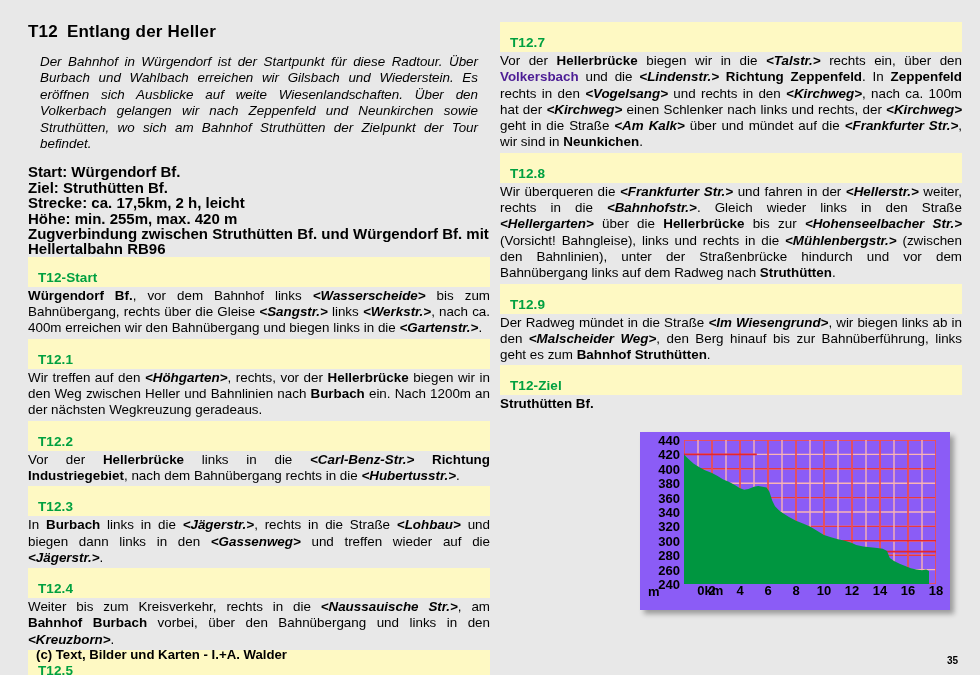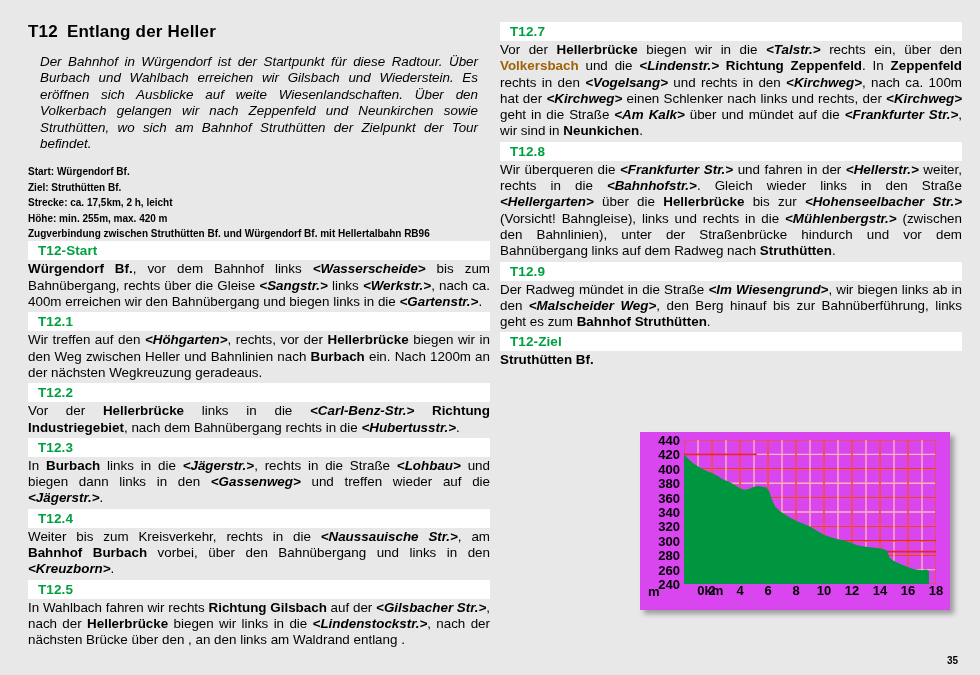--- a/index.html
+++ b/index.html
@@ -25,26 +25,26 @@
   .col {
     position: absolute;
     top: 22px;
     width: 462px;
   }
   .col-left  { left: 28px; }
   .col-right { left: 500px; }
 
   
   .sec-bar {
-    background: #ffffff;
+    background: #fef9c3;
     color: #00a040;
     font-weight: bold;
     font-size: 13.5px;
     line-height: 17px;
-    padding: 1px 0 1px 10px;
+    padding: 12px 0 1px 10px;
     margin: 0;
     letter-spacing: 0.1px;
   }
   .sec-body {
     font-size: 13.4px;
     line-height: 16.3px;
     text-align: justify;
     margin: 0;
     padding: 1px 0 2px 0;
     hyphens: manual;
@@ -61,36 +61,36 @@
   .doc-title .t-num { margin-right: 9px; }
 
   .intro {
     font-size: 13.4px;
     line-height: 16.4px;
     text-align: justify;
     margin: 12px;
     font-style: italic;
   }
   .facts {
-    font-size: 10px;
+    font-size: 15px;
     line-height: 15.4px;
     margin: 0;
     font-weight: bold;
   }
   .facts .line { white-space: nowrap; }
   .facts .wide { white-space: normal; }
 
   
   b, .b { font-weight: bold; }
   .street {
     font-weight: bold;
     font-style: italic;
   }
   .water {
-    color: #a16207;
+    color: #4c1d95;
     font-weight: bold;
   }
 
   
   .footer {
     position: absolute;
     left: 36px;
     bottom: 13px;
     font-size: 13.2px;
     font-weight: bold;
@@ -103,21 +103,21 @@
     font-weight: bold;
   }
 
   
   .chart-wrap {
     position: absolute;
     left: 640px;
     top: 432px;
     width: 310px;
     height: 178px;
-    background: #d946ef;
+    background: #8b5cf6;
     box-shadow: 4px 4px 5px rgba(0,0,0,0.33);
   }
   .chart-inner {
     position: relative;
     width: 100%;
     height: 100%;
   }
   .y-labels {
     position: absolute;
     left: 4px;
@@ -298,15 +298,16 @@
           <div style="left: 112px;">8</div>
           <div style="left: 140px;">10</div>
           <div style="left: 168px;">12</div>
           <div style="left: 196px;">14</div>
           <div style="left: 224px;">16</div>
           <div style="left: 252px;">18</div>
         </div>
     </div>
   </div>
 
+  <div class="footer">(c) Text, Bilder und Karten - I.+A. Walder</div>
   <div class="pageno">35</div>
 
 </div>
 
 </body></html>

